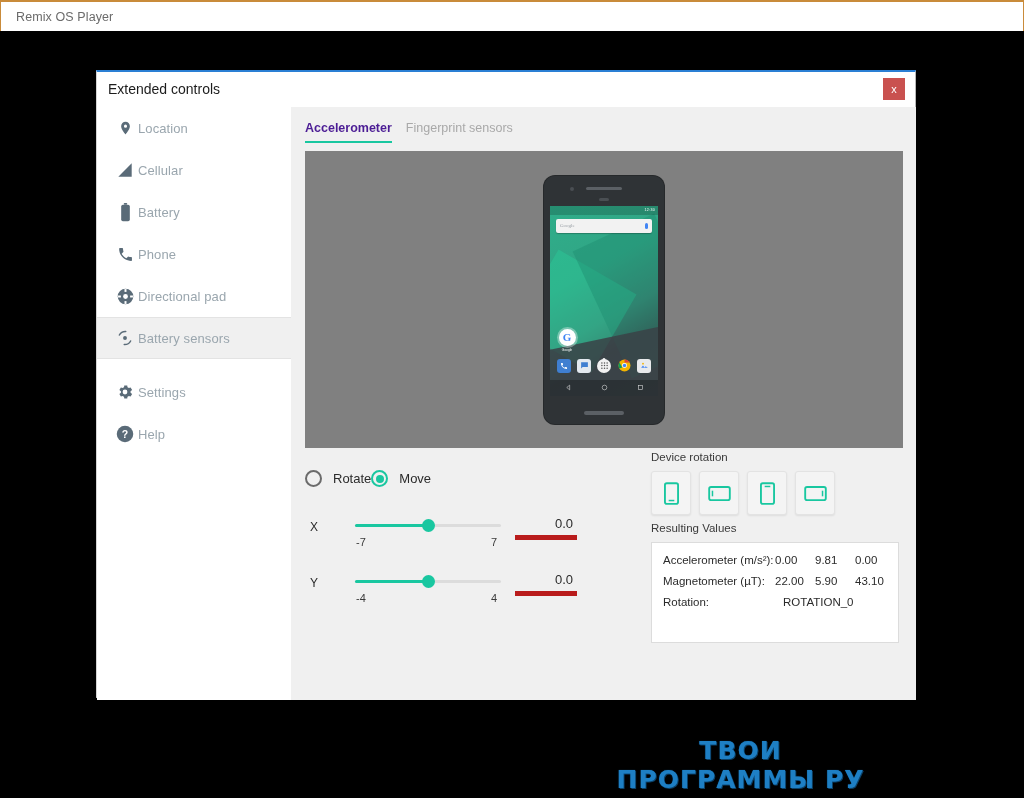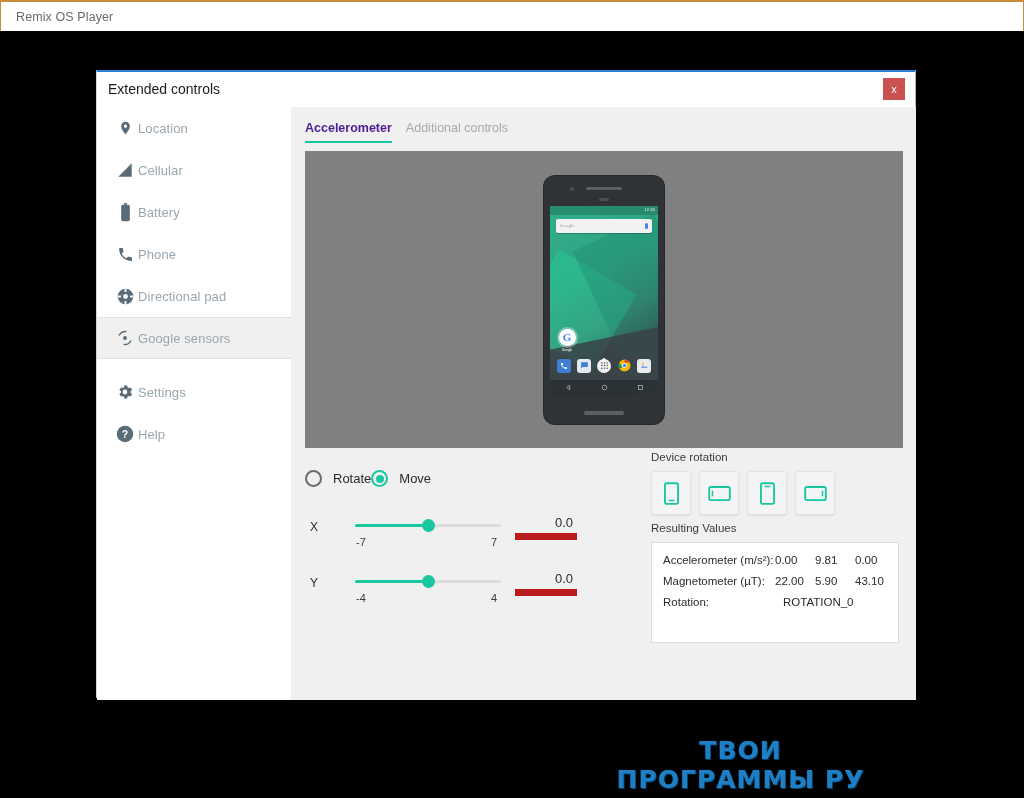--- a/index.html
+++ b/index.html
@@ -298,21 +298,21 @@
   }
   .minlbl, .maxlbl {
     position: absolute; top: 24px;
     font-size: 11px; color: #3a3a3a;
   }
   .minlbl { left: 51px; }
   .maxlbl { left: 186px; }
   .val-field {
     position: absolute; left: 210px; top: 0;
     width: 62px; height: 28px;
-    border-bottom: 7px solid #b91c1c;
+    border-bottom: 5px solid #b91c1c;
     display: flex; align-items: center; justify-content: flex-end;
     padding-right: 4px;
     font-size: 13px; color: #2b2b2b;
   }
 
   
   #rotation-block {
     position: absolute; left: 360px; top: 344px;
   }
   .block-label {
@@ -437,21 +437,21 @@
 
 
       <div class="side-item active">
         <span class="si-icon">
           <svg width="18" height="18" viewBox="0 0 24 24" fill="none" stroke="#5a6b78" stroke-width="2">
             <path d="M4.5 8A9 9 0 0 1 13 3.2" stroke-linecap="round"></path>
             <path d="M19.5 16A9 9 0 0 1 11 20.8" stroke-linecap="round"></path>
             <circle cx="12" cy="12" r="2.6" fill="#5a6b78" stroke="none"></circle>
           </svg>
         </span>
-        <span class="si-label">Google sensors</span>
+        <span class="si-label">Battery sensors</span>
       </div>
 
       <div class="side-gap"></div>
 
       <div class="side-item">
         <span class="si-icon">
           <svg width="18" height="18" viewBox="0 0 24 24" fill="#5a6b78">
               <path d="M19.4 13a7.6 7.6 0 0 0 0-2l2.1-1.6-2-3.5L17 6.8a7.7 7.7 0 0 0-1.7-1L15 3.2h-4l-.3 2.6c-.6.2-1.2.6-1.7 1L6.5 5.9l-2 3.5L6.6 11a7.6 7.6 0 0 0 0 2l-2.1 1.6 2 3.5L9 17.2c.5.4 1.1.8 1.7 1l.3 2.6h4l.3-2.6c.6-.2 1.2-.6 1.7-1l2.5.9 2-3.5-2.1-1.6zM12 15.2A3.2 3.2 0 1 1 12 8.8a3.2 3.2 0 0 1 0 6.4z"></path>
             </svg>
         </span>
@@ -467,21 +467,21 @@
         </span>
         <span class="si-label">Help</span>
       </div>
 
     </div>
 
     <div id="main">
 
       <div id="tabs">
         <div class="tab active">Accelerometer</div>
-        <div class="tab">Additional controls</div>
+        <div class="tab">Fingerprint sensors</div>
       </div>
 
       <div id="preview">
         <div id="phone">
           <div id="phone-camera"></div>
           <div id="phone-earpiece"></div>
           <div id="phone-sensor"></div>
           <div id="phone-screen">
             <div class="wall-a"></div>
             <div class="wall-b"></div>

